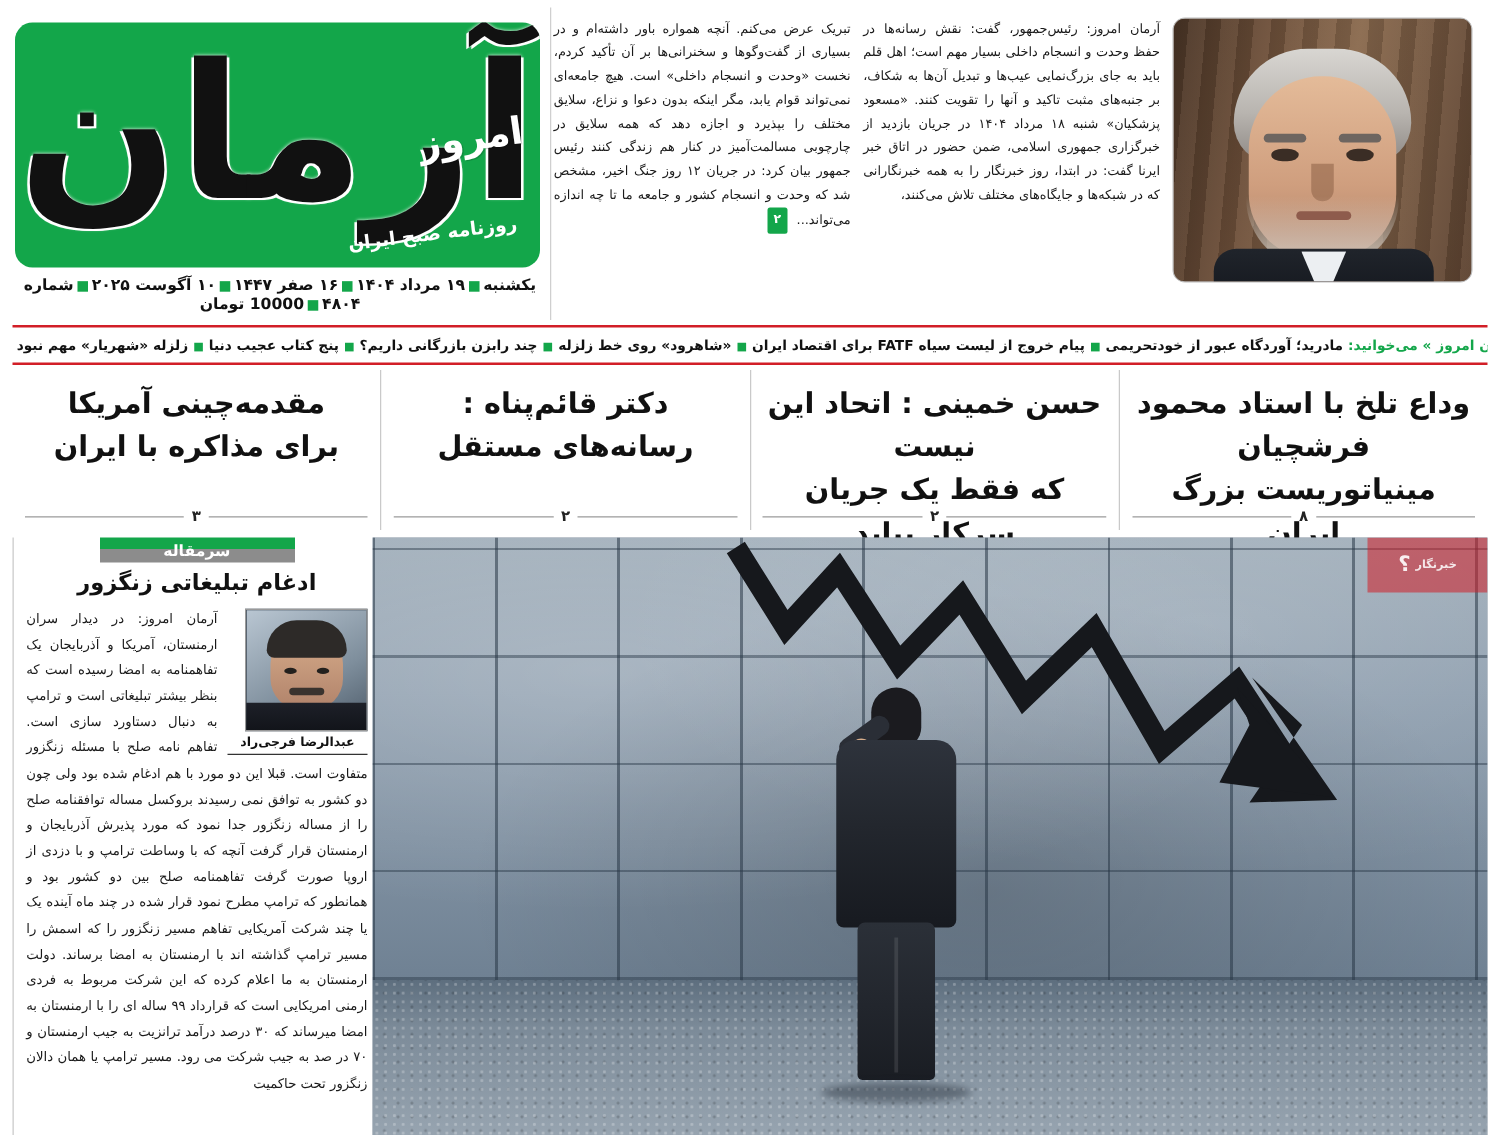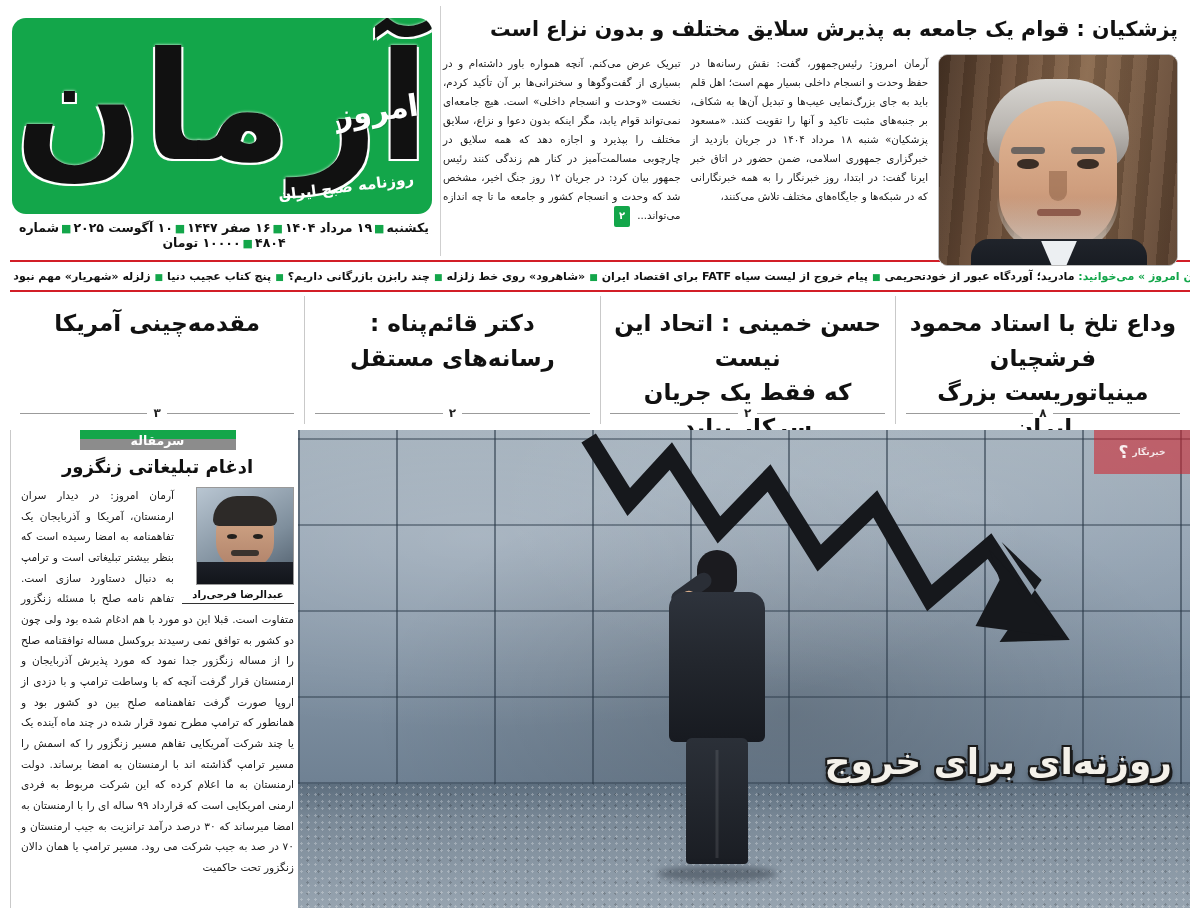--- a/index.html
+++ b/index.html
@@ -367,21 +367,20 @@
   .corner-tab .tab-mark{font-size:17px;color:rgba(255,255,255,.9);font-weight:bold;}
 </style>
 </head>
 <body>
 
 <div class="page">
 
   <div class="top-area">
 
     <div class="lead">
-      <div class="lead-headline">پزشکیان : قوام یک جامعه به پذیرش سلایق مختلف و بدون نزاع است</div>
       <div class="lead-row">
         <div class="lead-photo">
           <div class="bg"></div>
           <div class="curtain"></div>
           <div class="face">
             <div class="hair"></div>
             <div class="skin"></div>
             <div class="brow l"></div>
             <div class="brow r"></div>
             <div class="eye l"></div>
@@ -405,21 +404,21 @@
       </div>
     </div>
 
     <div class="masthead">
       <div class="logo-box">
         <div class="logo-word">آرمان</div>
         <div class="logo-sub2">امروز</div>
         <div class="logo-sub">روزنامه صبح ایران</div>
       </div>
       <div class="dateline">
-        <span>یکشنبه</span><span class="sep">■</span><span>۱۹ مرداد ۱۴۰۴</span><span class="sep">■</span><span>۱۶ صفر ۱۴۴۷</span><span class="sep">■</span><span>۱۰ آگوست ۲۰۲۵</span><span class="sep">■</span><span>شماره ۴۸۰۴</span><span class="sep">■</span><span>۱۰۰۰۰ تومان</span>
+        <span>یکشنبه</span><span class="sep">■</span><span>۱۹ مرداد ۱۴۰۴</span><span class="sep">■</span><span>۱۶ صفر ۱۴۴۷</span><span class="sep">■</span><span>۱۰ آگوست ۲۰۲۵</span><span class="sep">■</span><span>شماره ۴۸۰۴</span><span class="sep">■</span><span>10000 تومان</span>
       </div>
     </div>
   </div>
 
   <div class="ticker-wrap">
     <div class="ticker">
       <span class="lead-in">آنچه در « آرمان امروز » می‌خوانید:</span>
       <span>مادرید؛ آوردگاه عبور از خودتحریمی</span><span class="bullet">■</span><span>پیام خروج از لیست سیاه FATF برای اقتصاد ایران</span><span class="bullet">■</span><span>«شاهرود» روی خط زلزله</span><span class="bullet">■</span><span>چند رابزن بازرگانی داریم؟</span><span class="bullet">■</span><span>پنج کتاب عجیب دنیا</span><span class="bullet">■</span><span>زلزله «شهریار» مهم نبود که اعلام نشد؟</span>
     </div>
   </div>
@@ -457,20 +456,21 @@
       <div class="strip-foot">
         <span class="rule"></span>
         <span class="num">۲</span>
         <span class="rule"></span>
       </div>
     </div>
 
     <div class="strip-cell">
       <div class="strip-title">
         <div>مقدمه‌چینی آمریکا</div>
+        <div>برای مذاکره با ایران</div>
       </div>
       <div class="strip-foot">
         <span class="rule"></span>
         <span class="num">۳</span>
         <span class="rule"></span>
       </div>
     </div>
   </div>
 
   <div class="body-area">
@@ -495,21 +495,20 @@
         <div class="arm">
             <div class="hand"></div>
           </div>
         <div class="torso"></div>
         <div class="legs"></div>
         <div class="legsplit"></div>
         <div class="shadow"></div>
       </div>
 
       <div class="photo-headline">
-        <div>روزنه‌ای برای خروج</div>
       </div>
 
       <div class="corner-tab">
         <span class="tab-text">خبرنگار</span>
         <span class="tab-mark">؟</span>
       </div>
     </div>
 
     <div class="editorial">
       <div class="edi-badge">سرمقاله</div>

